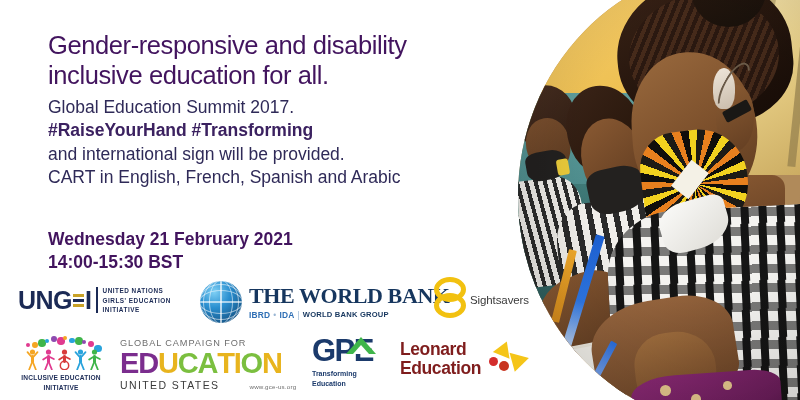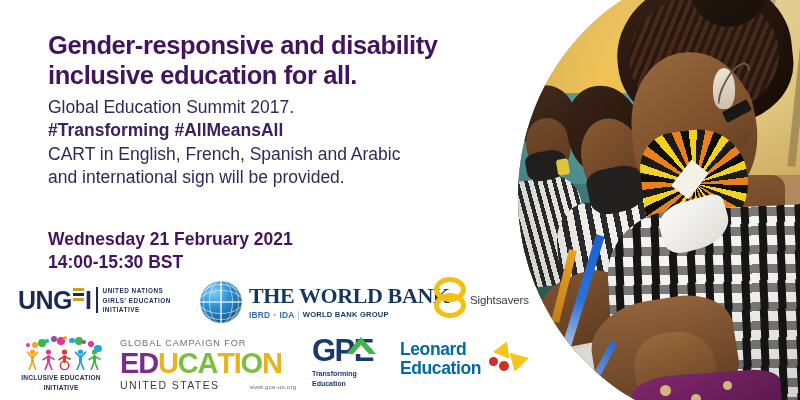--- a/index.html
+++ b/index.html
@@ -257,21 +257,21 @@
   .ph-shade {
     position:absolute; inset:0;
     background:radial-gradient(ellipse at 62% 40%, rgba(0,0,0,0) 40%, rgba(0,0,0,.22) 100%);
   }
 
   
   .content { position:absolute; left:0; top:0; width:520px; height:400px; }
 
   .headline {
     position:absolute; left:48px; top:30px; width:440px;
-    font-size:25.5px; line-height:1.18; font-weight:bold;
+    font-size:25.5px; line-height:1.18; font-weight:normal;
     color:#42145e; letter-spacing:-0.4px;
   }
   .subtext {
     position:absolute; left:48px; top:96px; width:460px;
     font-size:17.5px; line-height:1.33; color:#2f2a58;
   }
   .subtext .hashline { font-weight:bold; color:#3b2160; }
   .datetime {
     position:absolute; left:48px; top:228px; width:420px;
     font-size:17.5px; line-height:1.34; font-weight:bold; color:#42145e;
@@ -280,21 +280,21 @@
   
   .logo-row-1 { position:absolute; left:18px; top:281px; width:500px; height:52px; }
   .logo-row-2 { position:absolute; left:14px; top:334px; width:510px; height:60px; }
 
   .logo { position:absolute; display:flex; align-items:center; }
 
   
   .ungei { left:0px; top:5px; }
   .ungei-word {
     font-size:25px; font-weight:bold; color:#1b2a55;
-    letter-spacing:-0.5px; line-height:1; display:flex; 
+    letter-spacing:-0.5px; line-height:1; display:flex; align-items:center;
   }
   .ungei-e-bars { display:inline-flex; flex-direction:column; gap:2px; margin:0 1px; }
   .ungei-e-bars i { display:block; width:11px; height:3px; background:#c9a227; }
   .ungei-e-bars i:nth-child(2) { background:#1b2a55; }
   .ungei-rule { width:2px; height:26px; background:#1b2a55; margin:0 5px 0 4px; }
   .ungei-sub {
     font-size:6.4px; font-weight:bold; color:#1b2a55;
     line-height:1.5; letter-spacing:0.5px;
   }
 
@@ -365,21 +365,21 @@
   }
   .gpe-chev:after {
     content:""; position:absolute; left:-8px; top:8px; width:0; height:0;
     border-left:8px solid transparent; border-right:8px solid transparent;
     border-bottom:9px solid #ffffff;
   }
   .gpe-sub { font-size:7px; font-weight:bold; color:#1b3a6b; line-height:1.4; margin-top:3px; }
 
   
   .lc { left:386px; top:6px; }
-  .lc-word { font-size:17.5px; font-weight:bold; color:#0369a1; line-height:1.06; letter-spacing:-0.4px; }
+  .lc-word { font-size:17.5px; font-weight:bold; color:#7f1d1d; line-height:1.06; letter-spacing:-0.4px; }
   .lc-art { position:relative; width:40px; height:36px; margin-left:4px; }
   .lc-shape { position:absolute; }
   .lc-tri1 { left:10px; top:0px; width:0; height:0; border-left:9px solid transparent; border-right:9px solid transparent; border-bottom:15px solid #f5c518; transform:rotate(22deg); }
   .lc-tri2 { left:22px; top:14px; width:0; height:0; border-left:10px solid transparent; border-right:10px solid transparent; border-bottom:17px solid #f5c518; transform:rotate(195deg); }
   .lc-dot1 { left:4px; top:16px; width:9px; height:9px; border-radius:50%; background:#d42d2d; }
   .lc-dot2 { left:14px; top:20px; width:10px; height:10px; border-radius:50%; background:#c8341f; }
 </style>
 </head>
 <body>
 
@@ -443,23 +443,23 @@
       <div class="ph-shade"></div>
     </div>
   </div>
 
   <div class="content">
 
     <div class="headline">Gender-responsive and disability inclusive education for all.</div>
 
     <div class="subtext">
       <div>Global Education Summit 2017.</div>
-      <div class="hashline">#Transforming #AllMeansAll</div>
+      <div class="hashline">#RaiseYourHand #Transforming</div>
+      <div>and international sign will be provided.</div>
       <div>CART in English, French, Spanish and Arabic</div>
-      <div>and international sign will be provided.</div>
     </div>
 
     <div class="datetime">
       <div>Wednesday 21 February 2021</div>
       <div>14:00-15:30 BST</div>
     </div>
 
     <div class="logo-row-1">
 
       <div class="logo ungei">

